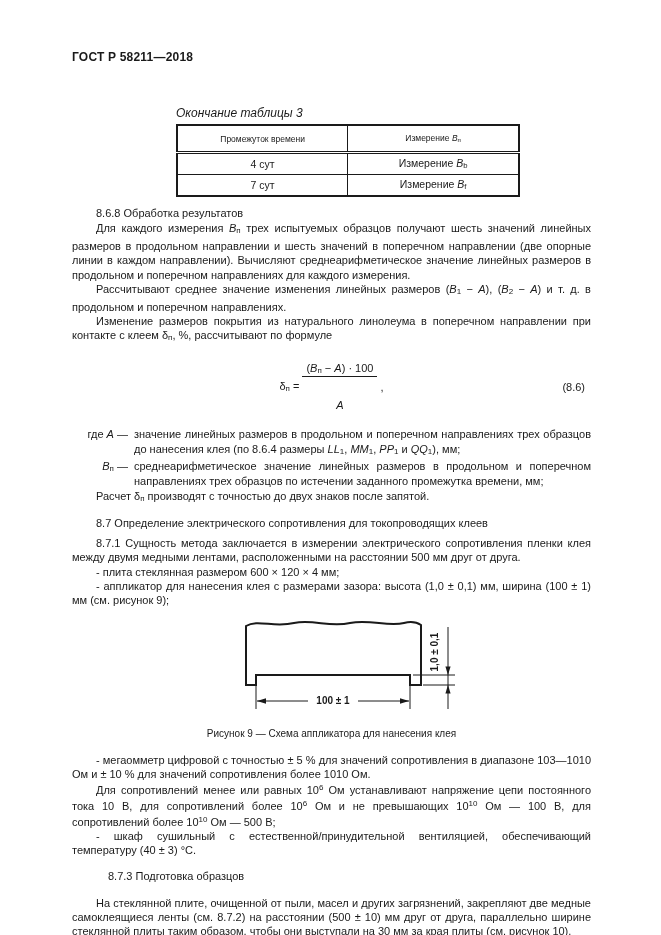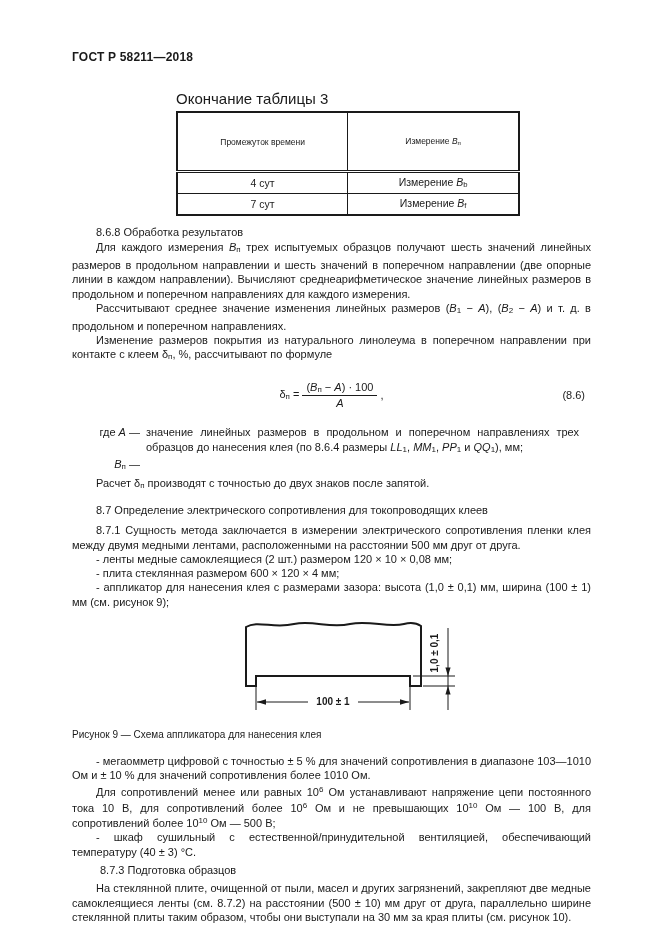--- a/index.html
+++ b/index.html
@@ -3,43 +3,43 @@
 <meta charset="utf-8">
 <style>
   html,body{margin:0;padding:0;}
   body{
     width:661px;height:935px;background:#ffffff;overflow:hidden;
     font-family:"Liberation Sans","DejaVu Sans",sans-serif;
     color:#1a1a1a;
   }
   .page{box-sizing:border-box;width:661px;height:782px;padding:50px 70px 0 72px;border-radius:20px;}
   .doc-header{font-size:12px;font-weight:700;letter-spacing:.2px;}
-  .tbl-caption{font-size:15px;margin:26px 0 4px 104px;}
+  .tbl-caption{font-size:12px;font-style:italic;margin:42px 0 4px 104px;}
   table.results{border-collapse:collapse;margin:0 0 0 104px;width:344px;border:2px solid #1a1a1a;}
   table.results td,table.results th{border:1px solid #1a1a1a;text-align:center;vertical-align:middle;font-weight:400;}
   table.results thead tr{border-bottom:3px double #1a1a1a;}
-  table.results th{font-size:8.5px;height:23px;padding:17px 4px;}
+  table.results th{font-size:8.5px;height:23px;padding:1px 4px;}
   table.results td{font-size:10.5px;height:18px;padding:1px 4px;}
   .p{margin:0;font-size:11px;line-height:14.3px;text-align:justify;text-indent:24px;}
   .heading{margin:9px 0 1px 0;font-size:11px;line-height:14.3px;font-weight:400;text-indent:24px;}
   .h87{margin:9px 0 6px 0;}
   .i{font-style:italic;}
   .sub{font-size:.73em;vertical-align:-.18em;}
   .sup{font-size:.73em;vertical-align:.45em;}
   .formula{position:relative;margin:9px 0 8px 0;font-size:11px;}
   .f-center{display:flex;align-items:center;justify-content:flex-end;gap:3px;width:max-content;margin:16px auto;}
-  .frac{display:inline-flex;flex-direction:column;text-align:center;}
+  .frac{display:inline-flex;flex-direction:column;text-align:center;gap:21px;}
   .frac .num{padding:0 4px 1px 4px;border-bottom:1.3px solid #1a1a1a;}
   .frac .den{padding-top:1px;}
   .eq-num{position:absolute;right:6px;top:50%;transform:translateY(-50%);}
-  .where{display:grid;grid-template-columns:56px 1fr;column-gap:6px;font-size:11px;line-height:14.3px;margin:1px 12px;}
+  .where{display:grid;grid-template-columns:56px 1fr;column-gap:6px;font-size:11px;line-height:14.3px;margin:1px 0;}
   .where .term{text-align:right;white-space:nowrap;}
   .where .def{text-align:justify;}
   .figwrap{margin:6px 0 0 154px;}
-  .fig-caption{font-size:10px;margin:2px 0 14px 0;}
+  .fig-caption{font-size:10px;text-align:center;margin:2px 0 14px 0;}
   .page-num{font-size:12px;margin-top:13px;}
   svg text{font-family:"Liberation Sans","DejaVu Sans",sans-serif;}
 </style>
 </head>
 <body>
 
 <div class="page">
 
   <div class="doc-header">ГОСТ Р 58211—2018</div>
 
@@ -78,26 +78,26 @@
       </span>
       <span>,</span>
     </div>
     <span class="eq-num">(8.6)</span>
   </div>
 
   <div class="where">
     <span class="term"><span>где </span><span class="i">A</span><span> —</span></span>
     <span class="def"><span>значение линейных размеров в продольном и поперечном направлениях трех образцов до нанесения клея (по 8.6.4 размеры </span><span class="i">LL</span><span class="sub">1</span><span>, </span><span class="i">MM</span><span class="sub">1</span><span>, </span><span class="i">PP</span><span class="sub">1</span><span> и </span><span class="i">QQ</span><span class="sub">1</span><span>), мм;</span></span>
     <span class="term"><span class="i">B</span><span class="sub">п</span><span> —</span></span>
+    <span class="def"><span>среднеарифметическое значение линейных размеров в продольном и поперечном направлениях трех образцов по истечении заданного промежутка времени, мм;</span></span>
   </div>
   <p class="p"><span>Расчет δ</span><span class="sub">п</span><span> производят с точностью до двух знаков после запятой.</span></p>
 
   <div class="heading h87">8.7 Определение электрического сопротивления для токопроводящих клеев</div>
   <p class="p"><span>8.7.1 Сущность метода заключается в измерении электрического сопротивления пленки клея между двумя медными лентами, расположенными на расстоянии 500 мм друг от друга.</span></p>
-  <p class="p"><span>- ленты медные самоклеящиеся (2 шт.) размером 120 × 10 × 0,08 мм;</span></p>
   <p class="p"><span>- плита стеклянная размером 600 × 120 × 4 мм;</span></p>
   <p class="p"><span>- аппликатор для нанесения клея с размерами зазора: высота (1,0 ± 0,1) мм, ширина (100 ± 1) мм (см. рисунок 9);</span></p>
 
   <div class="figwrap">
     <svg width="250" height="108" viewBox="0 0 250 108">
 
       <path d="M20,12 C 32,5 48,14 68,9 C 88,5 104,14 124,9 C 144,5 162,13 178,9 C 186,7 192,9 195,11
                L195,71 L184,71 L184,61 L30,61 L30,71 L20,71 Z" fill="none" stroke="#1a1a1a" stroke-width="2"></path>
 
       <path d="M30,61 V95 M184,61 V95" stroke="#1a1a1a" stroke-width="1" fill="none"></path>
@@ -114,18 +114,18 @@
       <path d="M222,71 L219.4,79.5 L224.6,79.5 Z" fill="#1a1a1a"></path>
       <text x="212" y="38" text-anchor="middle" font-size="10" font-weight="bold" fill="#1a1a1a" transform="rotate(-90 212 38)">1,0 ± 0,1</text>
     </svg>
   </div>
   <div class="fig-caption">Рисунок 9 — Схема аппликатора для нанесения клея</div>
 
   <p class="p"><span>- мегаомметр цифровой с точностью ± 5 % для значений сопротивления в диапазоне 103—1010 Ом и ± 10 % для значений сопротивления более 1010 Ом.</span></p>
   <p class="p"><span>Для сопротивлений менее или равных 10</span><span class="sup">6</span><span> Ом устанавливают напряжение цепи постоянного тока 10 В, для сопротивлений более 10</span><span class="sup">6</span><span> Ом и не превышающих 10</span><span class="sup">10</span><span> Ом — 100 В, для сопротивлений более 10</span><span class="sup">10</span><span> Ом — 500 В;</span></p>
   <p class="p"><span>- шкаф сушильный с естественной/принудительной вентиляцией, обеспечивающий температуру (40 ± 3) °С.</span></p>
 
-  <div class="heading" style="margin:4px;">8.7.3 Подготовка образцов</div>
+  <div class="heading" style="margin:12px;">8.7.3 Подготовка образцов</div>
   <p class="p"><span>На стеклянной плите, очищенной от пыли, масел и других загрязнений, закрепляют две медные самоклеящиеся ленты (см. 8.7.2) на расстоянии (500 ± 10) мм друг от друга, параллельно ширине стеклянной плиты таким образом, чтобы они выступали на 30 мм за края плиты (см. рисунок 10).</span></p>
 
   <div class="page-num">14</div>
 
 </div>
 
 </body></html>

